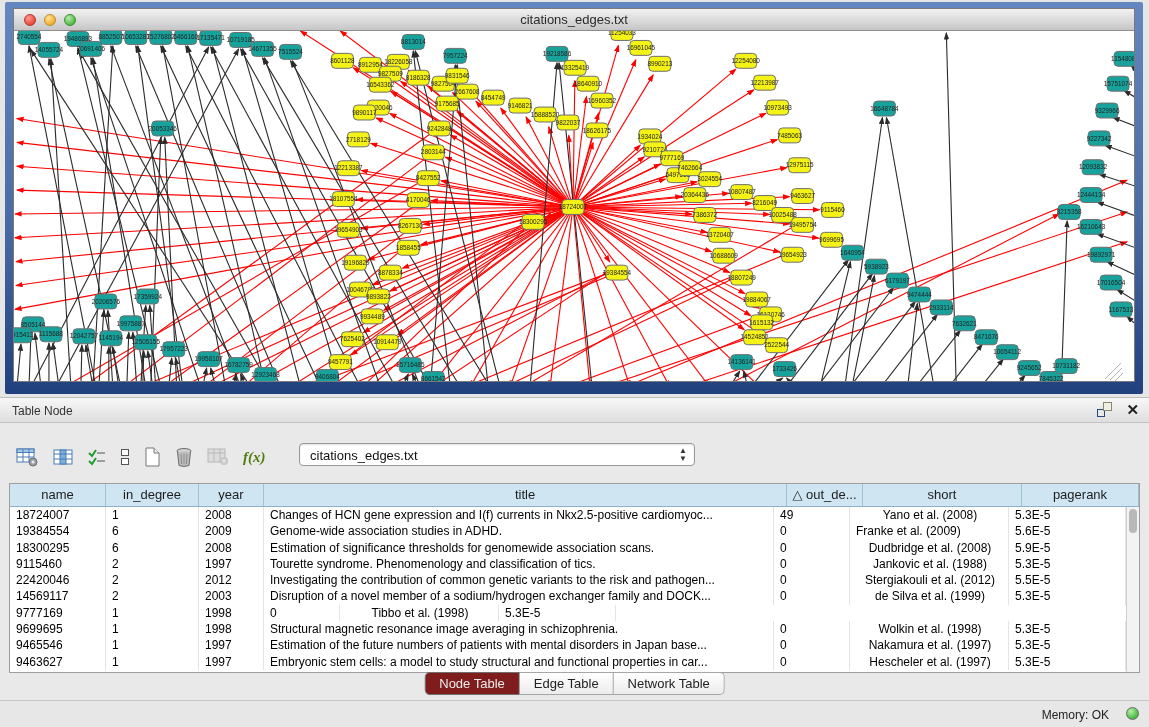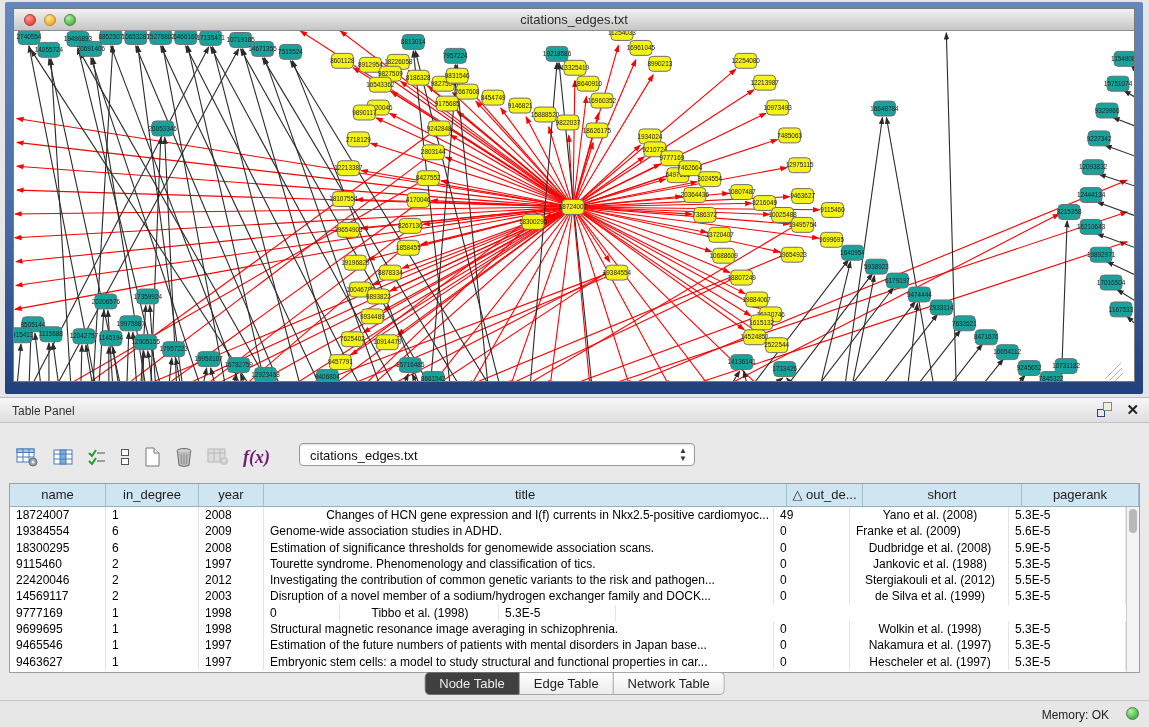--- a/index.html
+++ b/index.html
@@ -33,21 +33,21 @@
   .float-ic { width:15px; height:15px; position:relative; }
   .float-ic .sq1 { position:absolute; left:0; bottom:0; width:8px; height:8px; border:1px solid #23477e; background:#e9e9e9;}
   .float-ic .sq2 { position:absolute; right:0; top:0; width:9px; height:9px; border:1px solid #8a8a66; background:#efefe4;}
   .close-ic { font-size:15px; font-weight:bold; color:#222; line-height:15px; }
 
   .panel-body { position:absolute; left:0; top:423px; width:1149px; height:277px;
     background:#e9e9e9; }
 
   .toolbar { position:absolute; left:16px; top:20px; height:28px; display:flex; align-items:center; }
   .tb-btn { border:none; background:transparent; margin-right:14px; padding:0; cursor:default; height:24px; display:flex; align-items:center;}
-  .fx { font-family:"Liberation Serif", serif; font-style:italic; font-weight:bold; font-size:18px; color:#701a75;}
+  .fx { font-family:"Liberation Serif", serif; font-style:italic; font-weight:bold; font-size:15px; color:#4d7c0f;}
   .combo { position:absolute; left:283px; top:0px; width:396px; height:23px; background:#fff;
     border:1px solid #9a9a9a; border-radius:4px; box-shadow:inset 0 1px 2px rgba(0,0,0,.12); }
   .combo .cval { position:absolute; left:10px; top:4px; font-size:13px; color:#111; }
   .combo .stepper { position:absolute; right:7px; top:3px; font-size:8px; color:#333; line-height:8px; text-align:center;}
 
   .tablewrap { position:absolute; left:9px; top:60px; width:1131px; height:190px;
     background:#fff; border:1px solid #9e9e9e; display:flex; flex-direction:column; }
   .thead { display:flex; flex:0 0 23px; background:#cfe5f2; border-bottom:1px solid #8fb2c6; }
   .th { font-size:13px; color:#1d1d1d; text-align:center; line-height:22px;
     border-right:1px solid #9fc1d4; overflow:hidden; white-space:nowrap; flex:0 0 auto; }
@@ -57,21 +57,21 @@
   .td { font-size:12px; color:#000; line-height:16px; white-space:nowrap; overflow:hidden;
     border-right:1px solid #e4e4e4; padding:0 4px 0 6px; flex:0 0 auto; }
   .scroll { flex:0 0 13px; background:#f3f3f3; border-left:1px solid #cfcfcf; position:relative; }
   .thumb { position:absolute; left:2px; right:2px; top:2px; height:24px; background:#b9b9b9; border-radius:5px; }
 
   .segbar { position:absolute; left:50%; transform:translateX(-50%); bottom:5px; display:flex; }
   .seg { font-size:13px; color:#222; background:linear-gradient(180deg,#ffffff,#ececec);
     border:1px solid #a6a6a6; border-left:none; padding:3px 14px; line-height:15px; }
   .seg:first-child { border-left:1px solid #a6a6a6; border-radius:5px 0 0 5px; }
   .seg:last-child { border-radius:0 5px 5px 0; }
-  .seg.selected { background:#404040; color:#ececec; border-color:#6f6f6f; }
+  .seg.selected { background:#7f1d1d; color:#ececec; border-color:#6f6f6f; }
 
   .statusbar { position:absolute; left:0; top:700px; width:1149px; height:27px; background:#e7e7e7;
     border-top:1px solid #c6c6c6; }
   .mem { position:absolute; right:40px; top:7px; font-size:12px; color:#222; }
   .memdot { position:absolute; right:10px; top:6px; width:13px; height:13px; border-radius:50%;
     background:radial-gradient(circle at 35% 30%,#b8f0a8,#52c24f 60%,#2f9e36); border:1px solid #6a6a6a; }
 </style>
 </head>
 <body>
 
@@ -830,21 +830,21 @@
           </g>
           <line x1="1106" y1="380" x2="1122" y2="364" stroke="#b0b0b0" stroke-width="1"></line>
           <line x1="1111" y1="381" x2="1123" y2="369" stroke="#b0b0b0" stroke-width="1"></line>
           <line x1="1116" y1="382" x2="1124" y2="374" stroke="#b0b0b0" stroke-width="1"></line>
         </svg>
     </div>
   </div>
 </div>
 
 <div class="panel-titlebar">
-  <span class="ptitle">Table Panel</span>
+  <span class="ptitle">Table Node</span>
   <div class="pt-icons">
     <span class="float-ic">
         <span class="sq1"></span>
         <span class="sq2"></span>
       </span>
     <span class="close-ic">✕</span>
   </div>
 </div>
 
 <div class="panel-body">
@@ -925,21 +925,21 @@
         <div class="th" style="flex: 0 0 76px;">△ out_de...</div>
         <div class="th" style="flex: 0 0 159px;">short</div>
         <div class="th" style="flex: 0 0 117px;">pagerank</div>
       </div>
     <div class="tbody">
       <div class="rows" id="rows">
           <div class="tr">
             <div class="td" style="text-align: left; flex: 0 0 96px;">18724007</div>
             <div class="td" style="text-align: left; flex: 0 0 93px;">1</div>
             <div class="td" style="text-align: left; flex: 0 0 65px;">2008</div>
-            <div class="td" style="text-align: right; flex: 1 1 auto; margin-left: 45px;">Changes of HCN gene expression and I(f) currents in Nkx2.5-positive cardiomyoc...</div>
+            <div class="td" style="text-align: left; flex: 1 1 auto;">Changes of HCN gene expression and I(f) currents in Nkx2.5-positive cardiomyoc...</div>
             <div class="td" style="text-align: left; flex: 0 0 76px;">49</div>
             <div class="td" style="text-align: center; flex: 0 0 159px;">Yano et al. (2008)</div>
             <div class="td" style="text-align: left; flex: 0 0 117px;">5.3E-5</div>
           </div>
           <div class="tr">
             <div class="td" style="text-align: left; flex: 0 0 96px;">19384554</div>
             <div class="td" style="text-align: left; flex: 0 0 93px;">6</div>
             <div class="td" style="text-align: left; flex: 0 0 65px;">2009</div>
             <div class="td" style="text-align: left; flex: 1 1 auto;">Genome-wide association studies in ADHD.</div>
             <div class="td" style="text-align: left; flex: 0 0 76px;">0</div>

